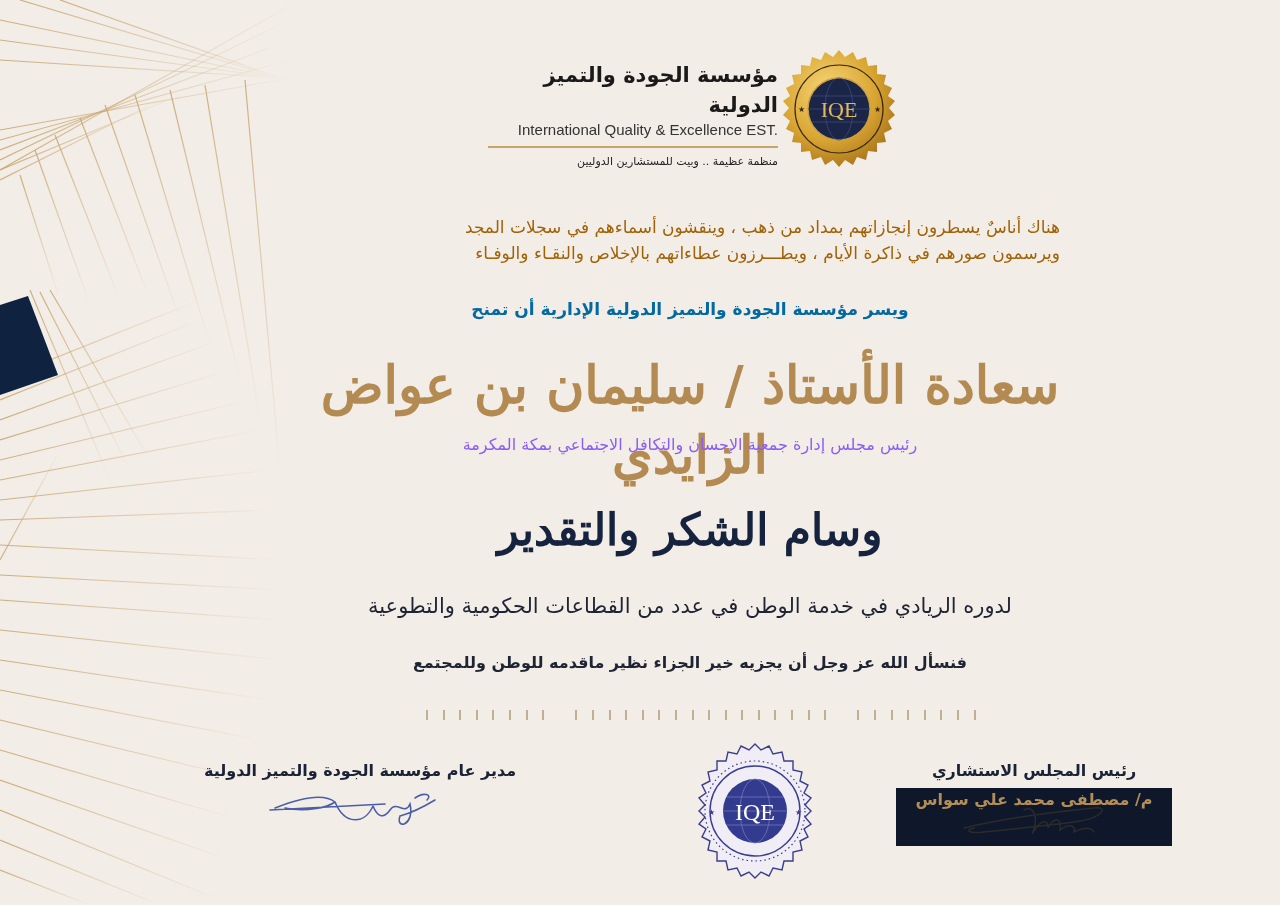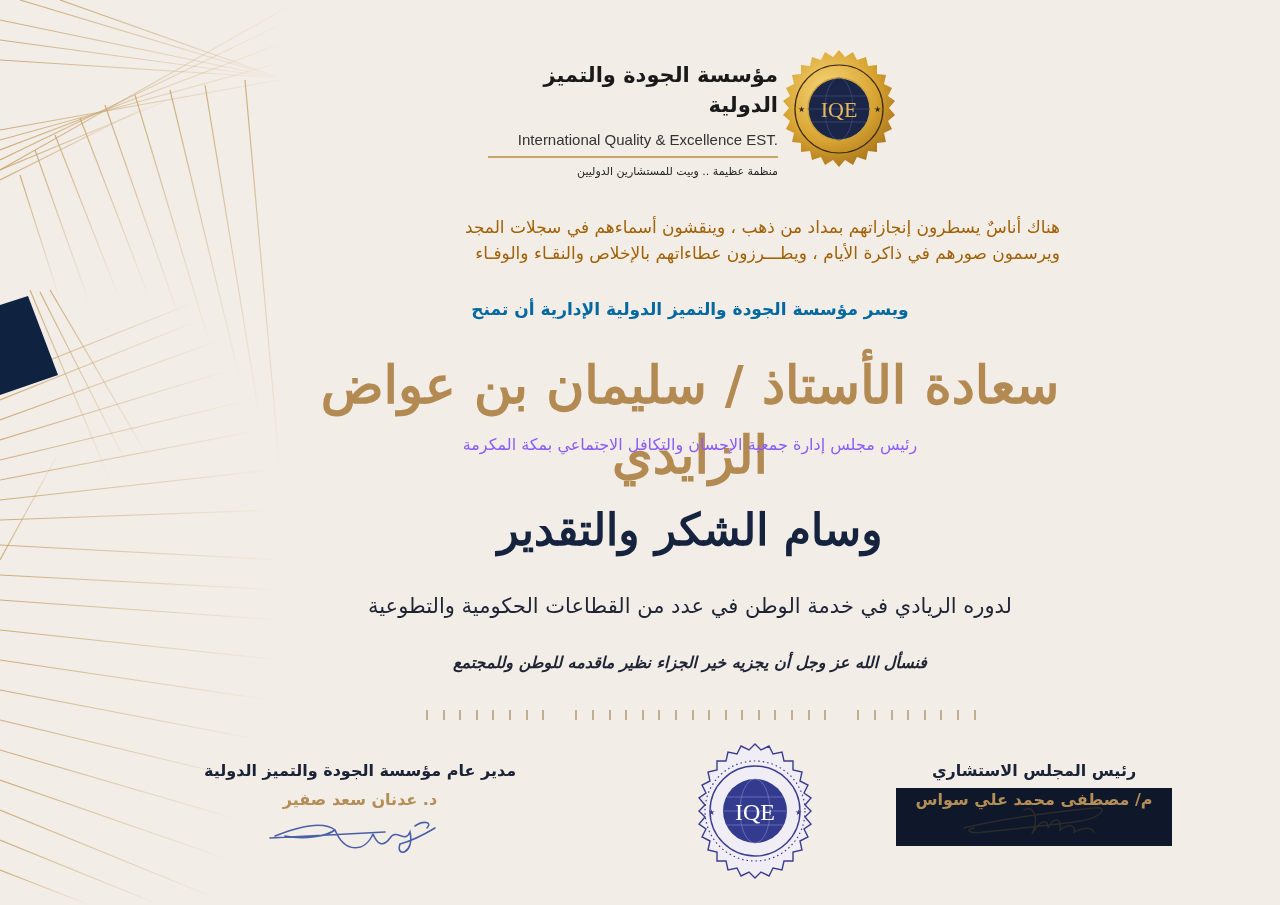--- a/index.html
+++ b/index.html
@@ -2,31 +2,31 @@
 <html><head>
 <meta charset="utf-8">
 <style>
   html, body { margin:0; padding:0; }
   body { width:1280px; height:905px; overflow:hidden; background:#f3ede7; position:relative; font-family:"DejaVu Sans", sans-serif; }
   .bg-art { position:absolute; left:0; top:0; width:1280px; height:905px; z-index:0; }
   .layer { position:absolute; z-index:1; }
   .rtl { direction:rtl; unicode-bidi:embed; }
   .header-block { left:478px; top:60px; width:300px; text-align:right; }
   .org-name-ar { font-weight:bold; font-size:21px; color:#1a1a1a; line-height:30px; }
-  .org-name-en { font-family:"Liberation Sans", sans-serif; font-size:15px; color:#333; text-align:right; line-height:20px; margin-top:10px; direction:ltr; }
+  .org-name-en { font-family:"Liberation Sans", sans-serif; font-size:15px; color:#333; text-align:right; line-height:20px; margin-top:0; direction:ltr; }
   .org-divider { height:2px; background:#c9a46a; margin:6px 0 4px 0; width:290px; margin-left:auto; }
   .org-tagline { font-size:11px; color:#222; line-height:20px; }
   .seal-gold { left:778px; top:48px; width:122px; height:122px; }
   .intro { left:300px; top:214px; width:760px; text-align:right; color:#a16207; font-size:17px; line-height:26px; }
   .grant-line { left:300px; top:296px; width:780px; text-align:center; color:#0369a1; font-weight:bold; font-size:17px; line-height:26px; }
   .recipient { left:250px; top:350px; width:880px; text-align:center; color:#b28a52; font-family:"DejaVu Serif", serif; font-weight:bold; font-size:52px; line-height:70px; letter-spacing:1px; }
   .recipient-title { left:300px; top:432px; width:780px; text-align:center; color:#8b5cf6; font-size:16px; line-height:26px; }
   .award { left:300px; top:500px; width:780px; text-align:center; color:#16233f; font-family:"DejaVu Serif", serif; font-weight:bold; font-size:44px; line-height:60px; }
   .reason { left:300px; top:590px; width:780px; text-align:center; color:#1e2433; font-size:21px; line-height:32px; }
-  .prayer { left:300px; top:650px; width:780px; text-align:center; color:#1e2433; font-weight:bold; font-size:16px; line-height:26px;font-style:italic; }
+  .prayer { left:300px; top:650px; width:780px; text-align:center; color:#1e2433; font-weight:bold; font-size:16px; line-height:26px; }
   .ticks { left:426px; top:710px; width:550px; height:12px; display:flex; justify-content:space-between; }
   .tick { width:2px; height:10px; background:#c2ae92; }
   .tick.gap { background:transparent; }
   .sig-left { left:180px; top:758px; width:360px; text-align:center; }
   .sig-right { left:884px; top:758px; width:300px; text-align:center; }
   .sig-role { font-weight:bold; font-size:16px; color:#1a2236; line-height:26px; }
   .sig-name { font-weight:bold; font-size:16px; color:#b38e56; line-height:24px; margin-top:4px; }
   .sig-box { background:#0f172a; }
   .seal-blue { left:684px; top:740px; width:142px; height:142px; }
 </style>
@@ -169,21 +169,20 @@
     <span class="tick"></span>
     <span class="tick"></span>
     <span class="tick"></span>
     <span class="tick"></span>
     <span class="tick"></span>
     <span class="tick"></span>
 </div>
 
 <div class="layer sig-left rtl">
   <div class="sig-role">مدير عام مؤسسة الجودة والتميز الدولية</div>
-  <div class="sig-name">د. عدنان سعد صفير</div>
   <svg width="190" height="46" viewBox="0 0 190 46" style="display:block;margin:2px auto 0 auto;">
     <path d="M10,22 C40,10 60,8 70,16 C62,22 40,26 20,22 M5,24 L120,18 M70,16 C80,40 100,38 108,20 C112,30 118,34 125,24 C132,14 140,30 145,18 C150,40 130,44 135,30 C150,26 160,20 170,14 M150,12 C158,6 168,8 162,14" fill="none" stroke="#4a5fa8" stroke-width="1.6" stroke-linecap="round"></path>
   </svg>
 </div>
 
 <svg class="layer seal-blue" viewBox="0 0 142 142" xmlns="http://www.w3.org/2000/svg">
   <polygon fill="#f1edf5" stroke="#3a3d8f" stroke-width="1.4" points="71,4 77,10 85,6 89,14 98,12 100,21 109,21 109,30 118,32 116,41 124,45 120,53 127,58 121,65 127,71 121,77 127,84 120,89 124,97 116,101 118,110 109,112 109,121 100,121 98,130 89,128 85,136 77,132 71,138 65,132 57,136 53,128 44,130 42,121 33,121 33,112 24,110 26,101 18,97 22,89 15,84 21,77 15,71 21,65 15,58 22,53 18,45 26,41 24,32 33,30 33,21 42,21 44,12 53,14 57,6 65,10"></polygon>
   <circle cx="71" cy="71" r="50" fill="none" stroke="#3a3d8f" stroke-width="1.2" stroke-dasharray="1.5 3"></circle>
   <circle cx="71" cy="71" r="45" fill="none" stroke="#3a3d8f" stroke-width="1.4"></circle>
   <circle cx="71" cy="71" r="32" fill="#333b8f"></circle>

